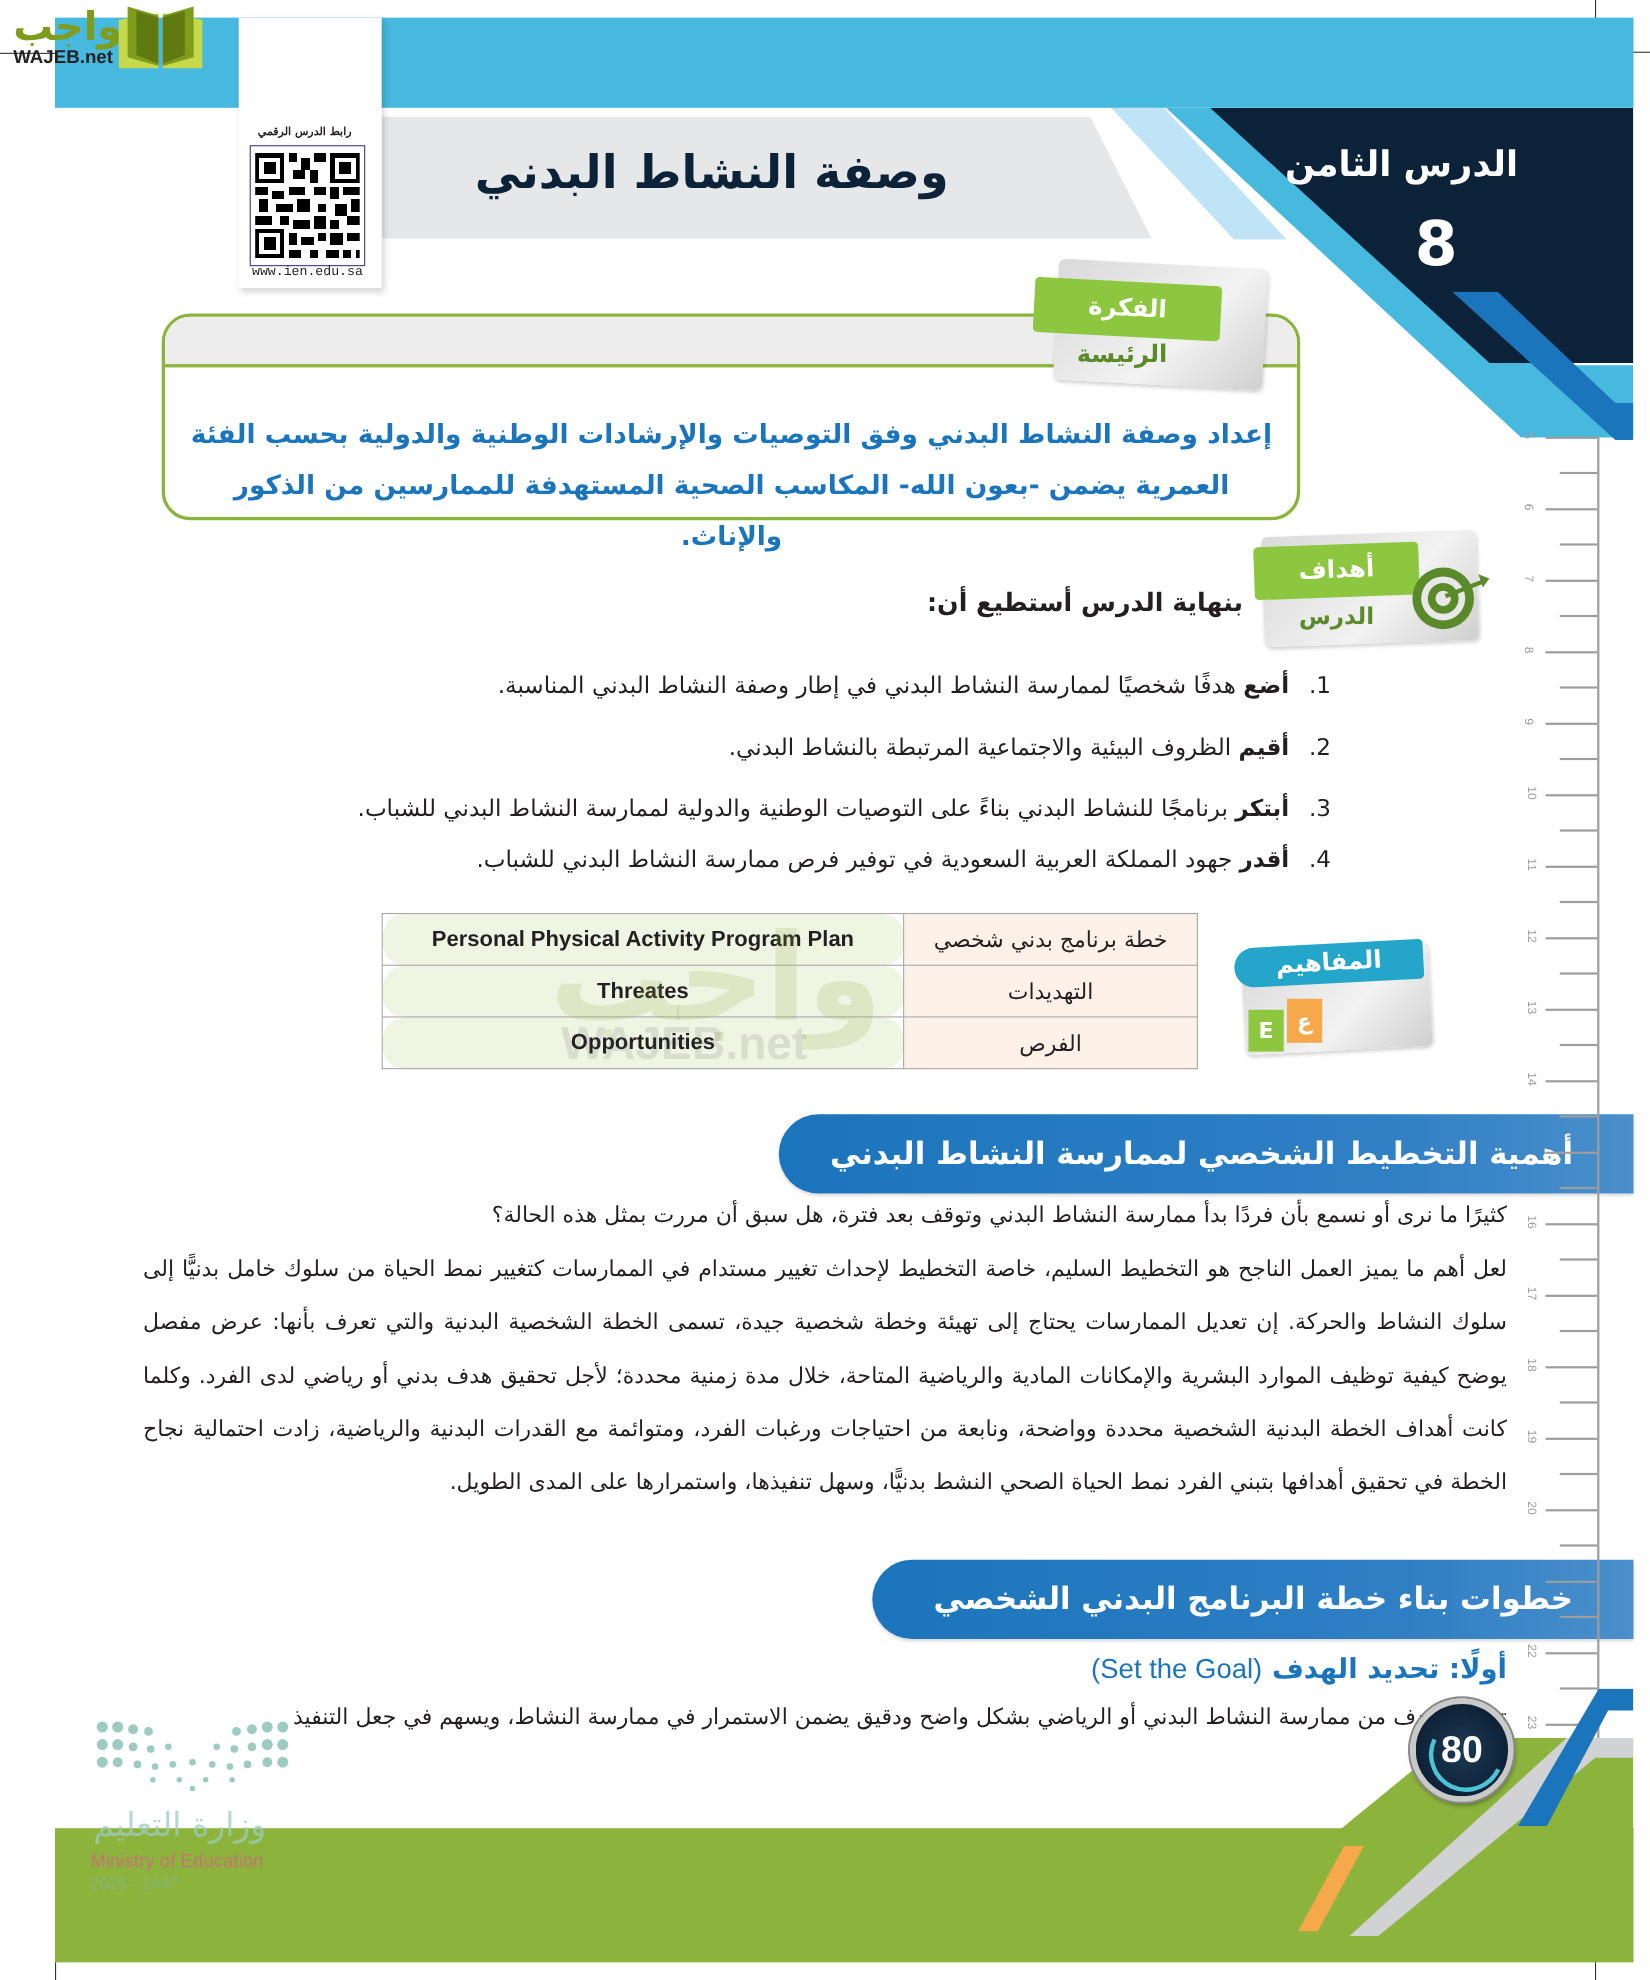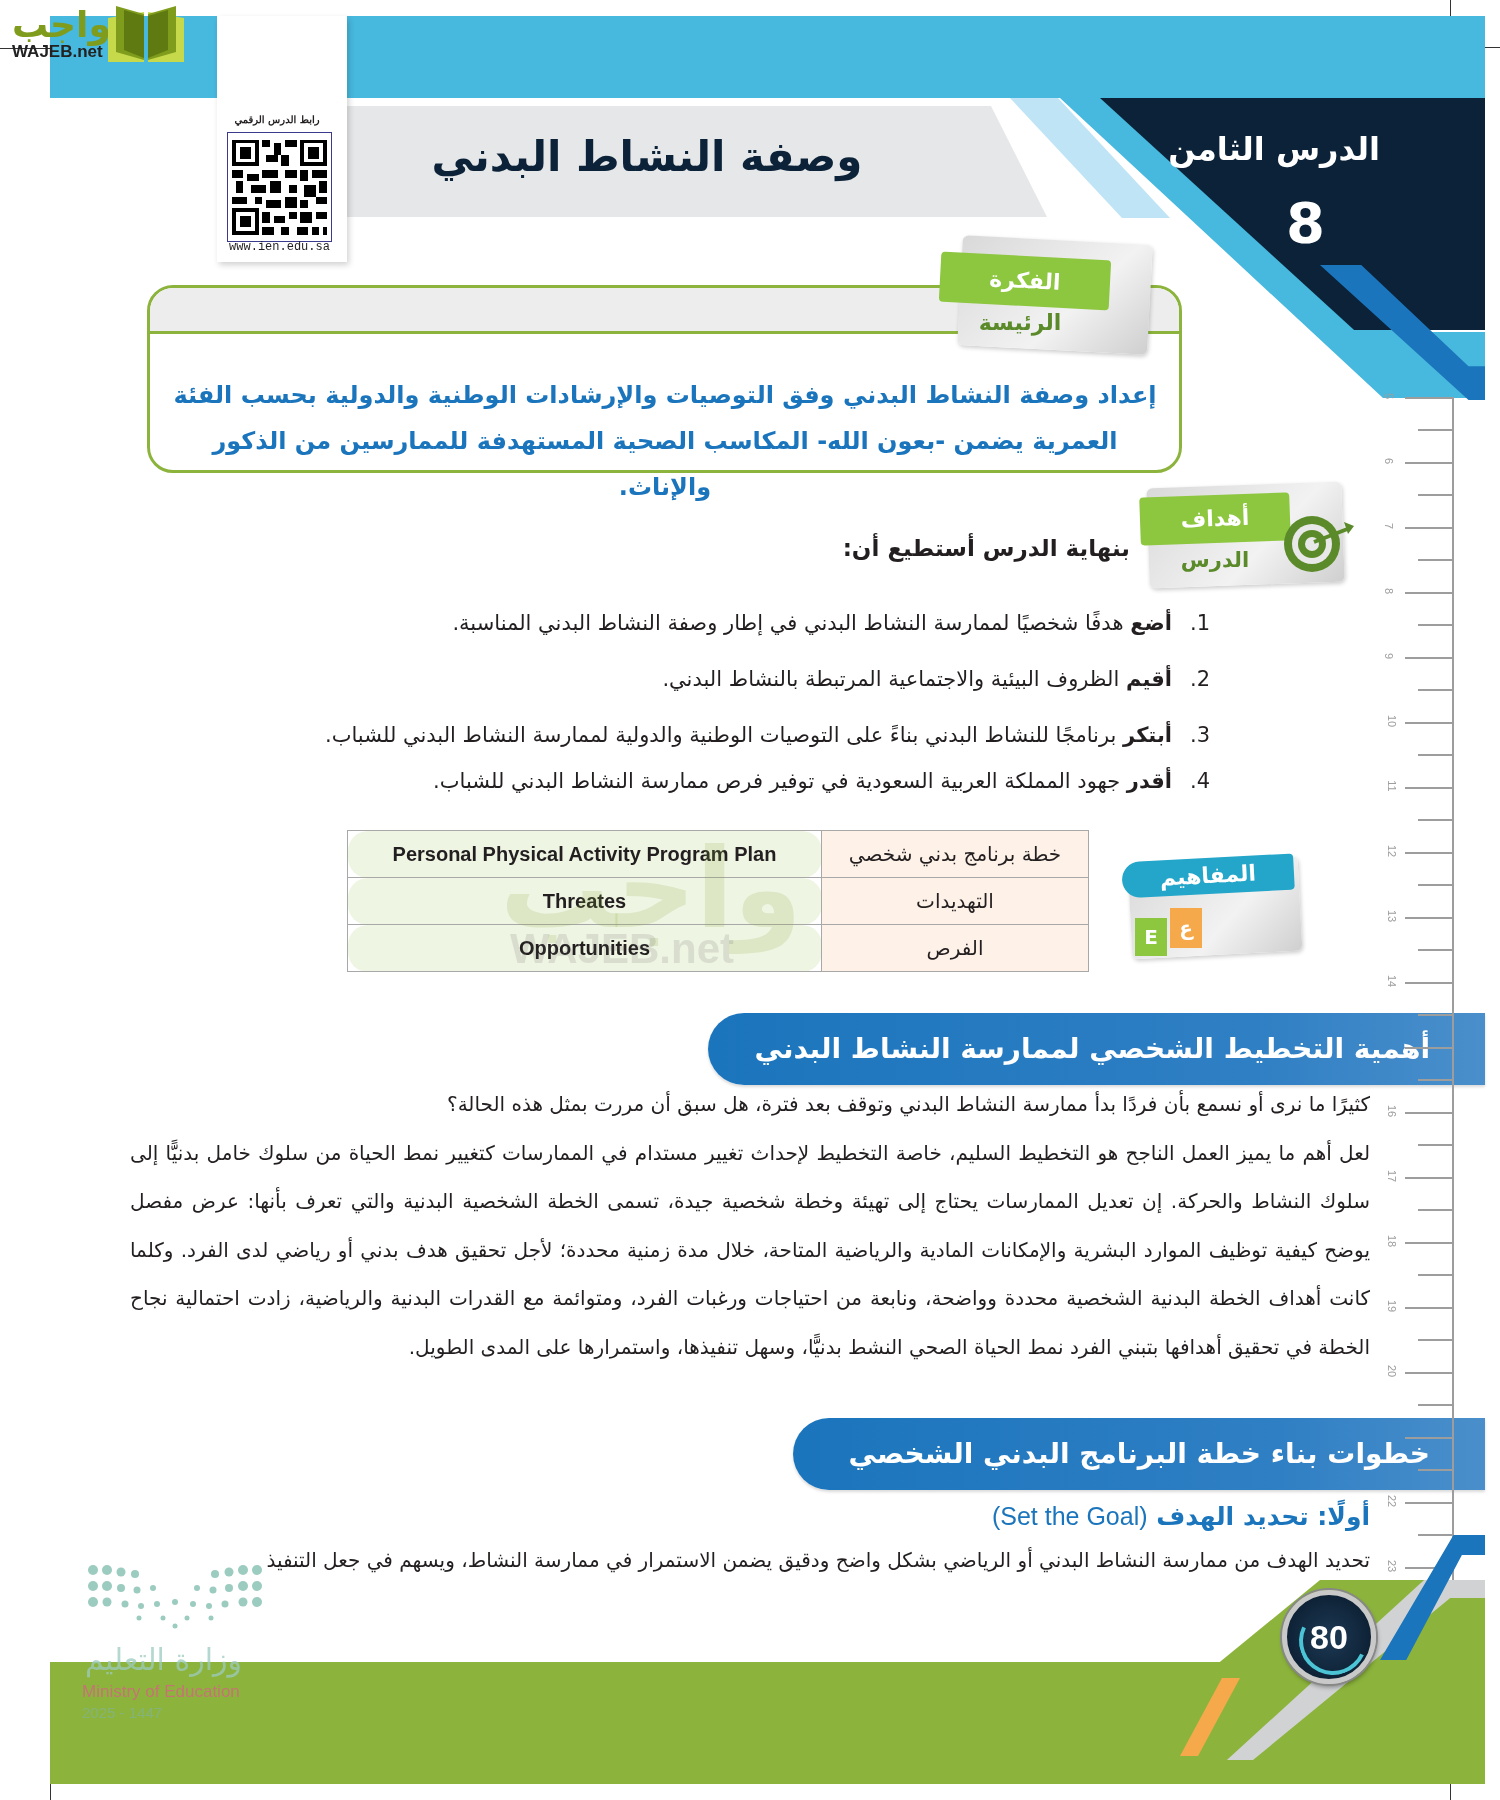--- a/index.html
+++ b/index.html
@@ -85,21 +85,21 @@
   
   .footer-green { left: 50px; top: 1662px; width: 1435px; height: 122px; background: #8cb43c; }
   .footer-green-ramp { left: 1210px; top: 1580px; width: 275px; height: 90px; background: #8cb43c; clip-path: polygon(40% 0, 100% 0, 100% 100%, 0 100%); }
   .gray-ramp { left: 1195px; top: 1580px; width: 290px; height: 180px; background: #d0d2d3;
     clip-path: polygon(79% 0, 100% 0, 100% 10%, 88% 10%, 20% 100%, 11% 100%); }
   .blue-ramp { left: 1380px; top: 1535px; width: 105px; height: 125px; background: #1b75bc;
     clip-path: polygon(70% 0, 100% 0, 100% 16%, 78% 16%, 25% 100%, 0 100%); }
   .orange-ramp { left: 1180px; top: 1678px; width: 60px; height: 78px; background: #f5a94a;
     clip-path: polygon(70% 0, 100% 0, 30% 100%, 0 100%); }
 
-  .page-badge { left: 1282px; top: 1590px; width: 94px; height: 94px; border-radius: 50%;
+  .page-badge { left: 1282px; top: 1544px; width: 94px; height: 94px; border-radius: 50%;
     background: radial-gradient(circle, #1d3a55 0%, #0e2236 70%); border: 5px solid #c9c9c9;
     box-shadow: 0 0 0 2px #888, 1px 3px 5px rgba(0,0,0,0.4); color: #fff; font-size: 34px; font-weight: bold;
     display: flex; align-items: center; justify-content: center; font-family: "Liberation Sans", sans-serif; }
   .page-badge::after { content: ""; position: absolute; left: 12px; top: 12px; width: 60px; height: 60px; border-radius: 50%;
     border: 4px solid transparent; border-bottom-color: #4bc4d6; border-left-color: #4bc4d6; transform: rotate(-20deg); }
 
   .moe-dots { left: 85px; top: 1562px; width: 180px; height: 70px; }
   .moe-ar { left: 85px; top: 1642px; font-size: 30px; color: #9ccbbf; direction: rtl; opacity: 0.75; }
   .moe-en { left: 82px; top: 1682px; font-size: 17px; color: #ec4899; opacity: 0.6; font-family: "Liberation Sans", sans-serif; }
   .moe-yr { left: 82px; top: 1704px; font-size: 15px; color: #7fb3a3; opacity: 0.6; font-family: "Liberation Sans", sans-serif; }

